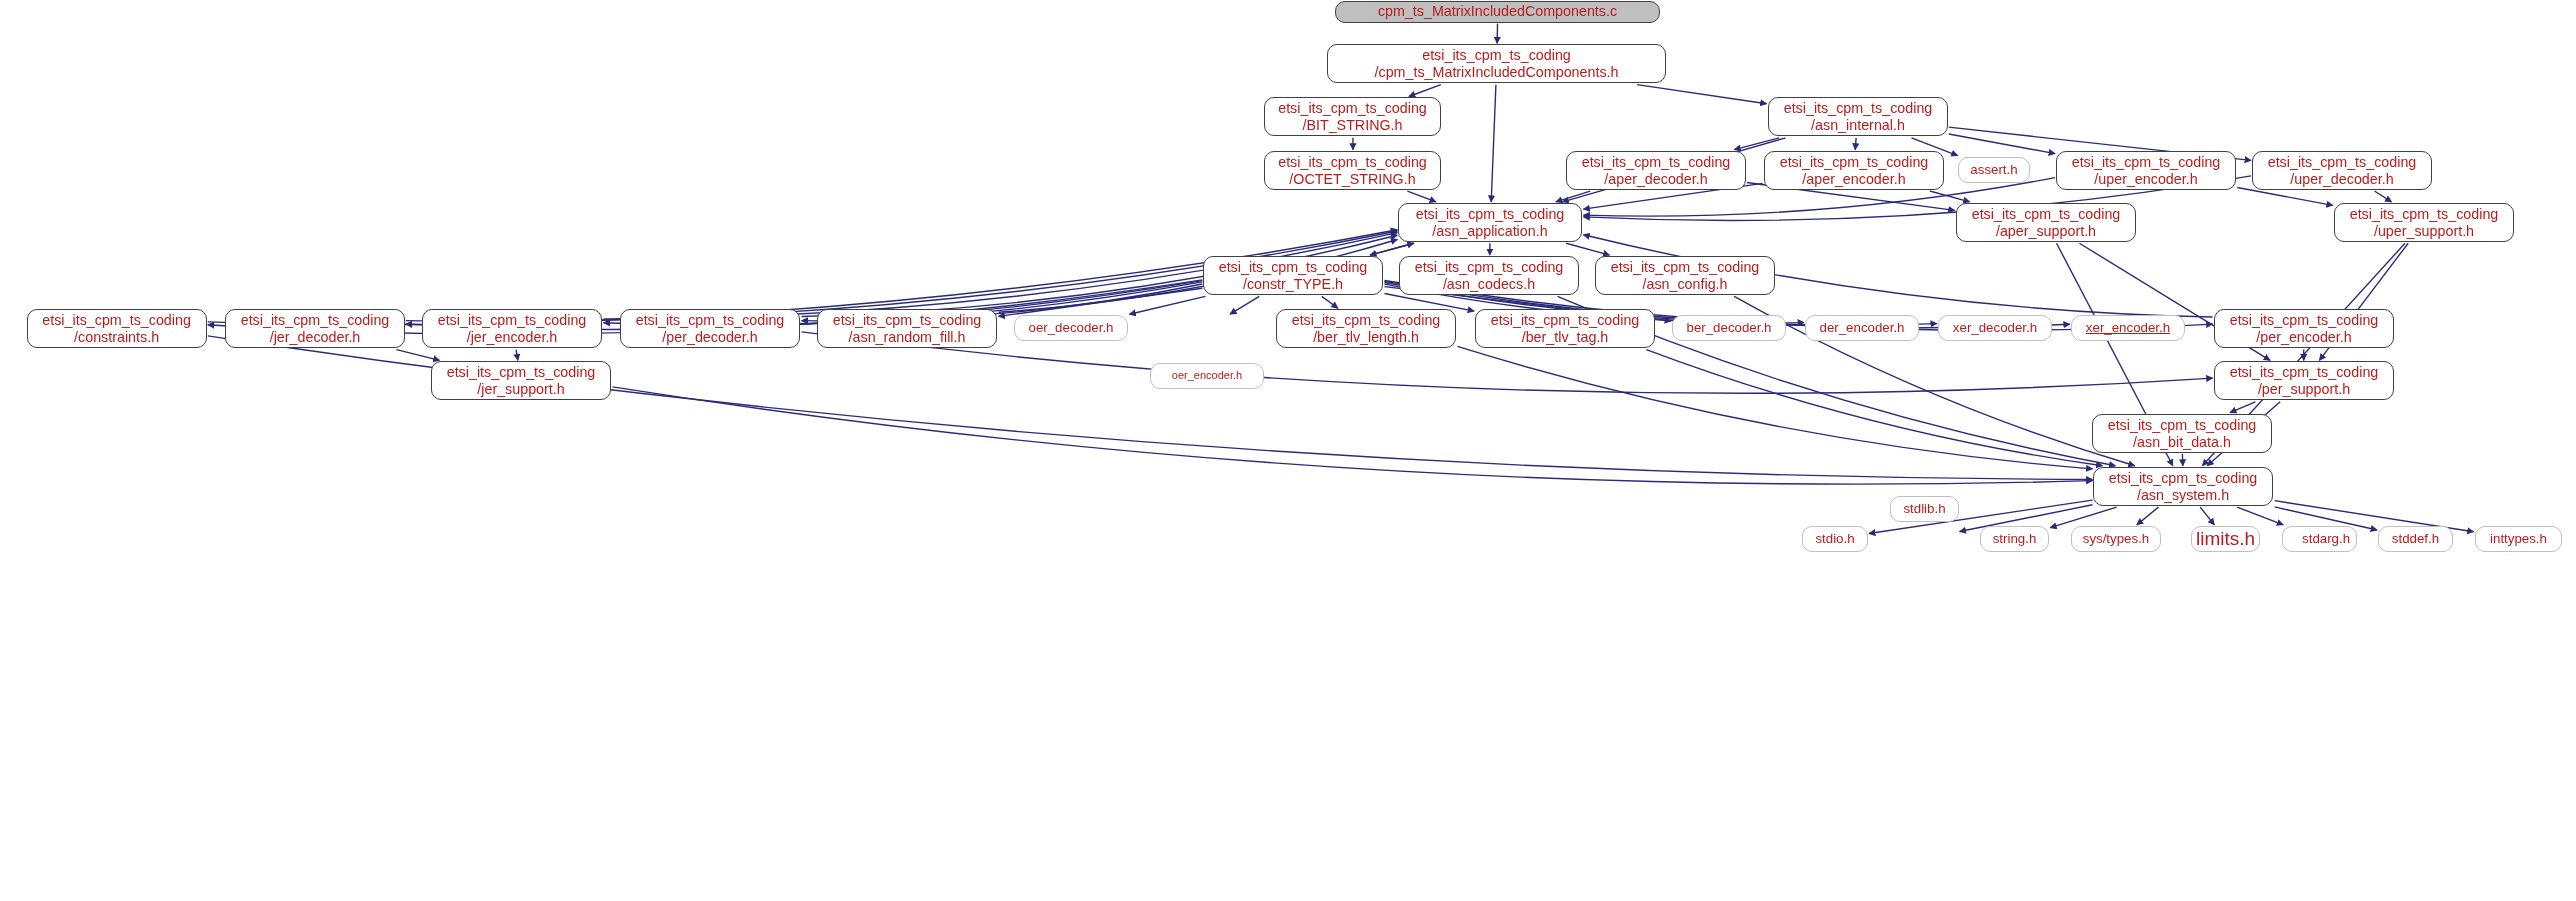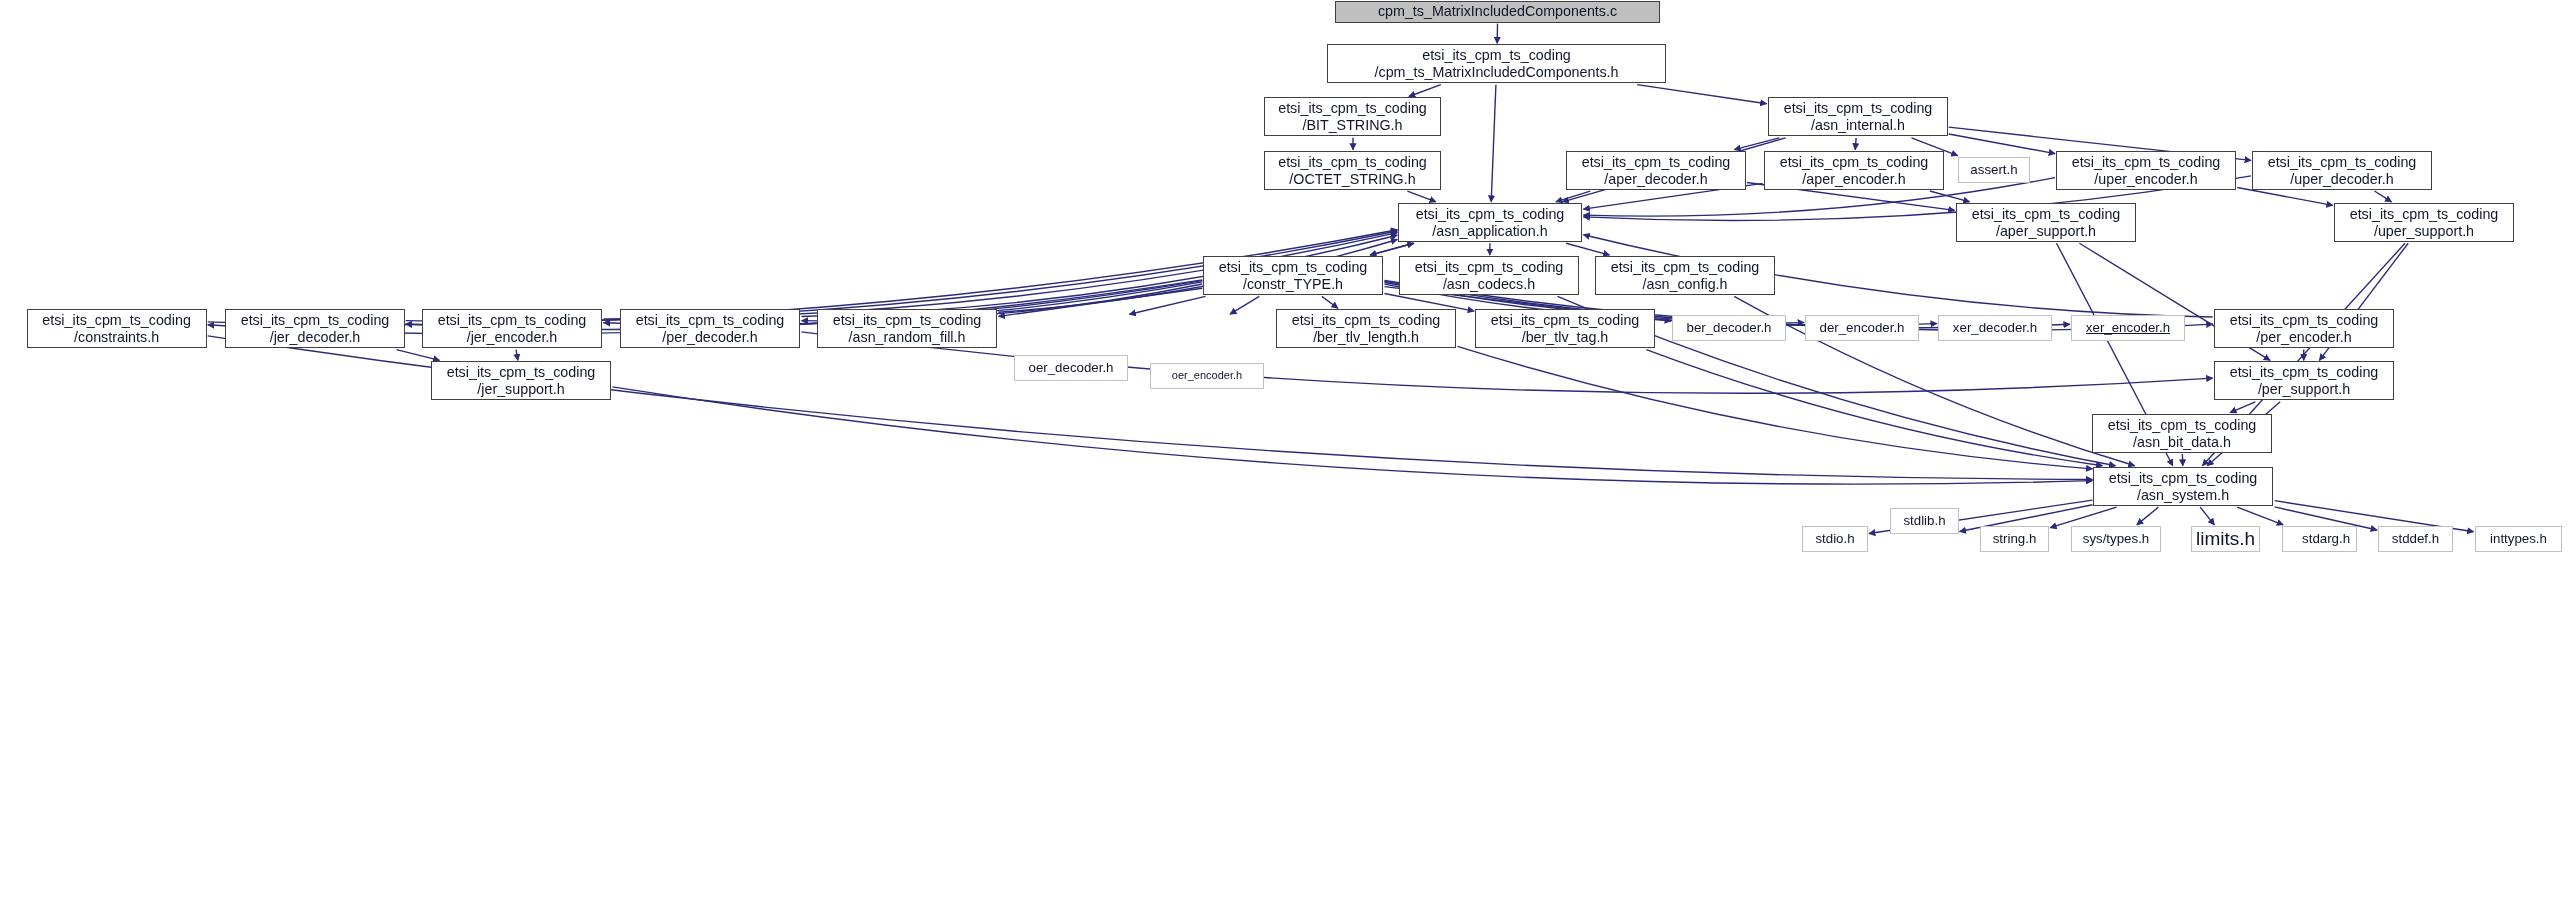--- a/index.html
+++ b/index.html
@@ -1,21 +1,21 @@
 <!DOCTYPE html>
 <html><head>
 <meta charset="utf-8">
 <style>
   html,body{margin:0;padding:0;background:#ffffff;}
   body{font-family:"Liberation Sans","DejaVu Sans",sans-serif;}
   #graph-root{position:relative;width:2576px;height:902px;background:#fff;overflow:hidden;}
   svg.edges{position:absolute;left:0;top:0;width:2576px;height:902px;pointer-events:none;}
   .node{position:absolute;box-sizing:border-box;display:flex;align-items:center;
         justify-content:center;text-align:center;line-height:1.18;
-        font-size:14.3px;color:#0f172a;background:#ffffff;white-space:pre;}
+        font-size:14.3px;color:#b91c1c;background:#ffffff;white-space:pre;border-radius:10px;}
   .node.local{border:1.6px solid #404040;}
   .node.ext{border:1.3px solid #c0c0c0;}
   .node.root{border:1.6px solid #404040;background:#bfbfbf;}
   .node-label{display:block;padding:0 5.9px;}
 </style>
 </head>
 <body>
 
 <div id="graph-root">
   <svg class="edges" viewBox="0 0 2616 916" xmlns="http://www.w3.org/2000/svg">
@@ -130,42 +130,42 @@
       <div class="node local" style="left: 26.6px; top: 309px; width: 180px; height: 39px;"><span class="node-label">etsi_its_cpm_ts_coding
 /constraints.h</span></div>
       <div class="node local" style="left: 225px; top: 309px; width: 180px; height: 39px;"><span class="node-label">etsi_its_cpm_ts_coding
 /jer_decoder.h</span></div>
       <div class="node local" style="left: 422px; top: 309px; width: 180px; height: 39px;"><span class="node-label">etsi_its_cpm_ts_coding
 /jer_encoder.h</span></div>
       <div class="node local" style="left: 620px; top: 309px; width: 180px; height: 39px;"><span class="node-label">etsi_its_cpm_ts_coding
 /per_decoder.h</span></div>
       <div class="node local" style="left: 817px; top: 309px; width: 180px; height: 39px;"><span class="node-label">etsi_its_cpm_ts_coding
 /asn_random_fill.h</span></div>
-      <div class="node ext" style="left: 1014px; top: 315px; width: 114px; height: 25.6px; font-size: 13.3px; margin-top: 40px;"><span class="node-label">oer_decoder.h</span></div>
+      <div class="node ext" style="left: 1014px; top: 315px; width: 114px; height: 25.6px; font-size: 13.3px;"><span class="node-label">oer_decoder.h</span></div>
       <div class="node ext" style="left: 1150px; top: 315px; width: 114px; height: 25.6px; font-size: 11px; margin-top: 48px;"><span class="node-label">oer_encoder.h</span></div>
       <div class="node local" style="left: 1276px; top: 309px; width: 180px; height: 39px;"><span class="node-label">etsi_its_cpm_ts_coding
 /ber_tlv_length.h</span></div>
       <div class="node local" style="left: 1475px; top: 309px; width: 180px; height: 39px;"><span class="node-label">etsi_its_cpm_ts_coding
 /ber_tlv_tag.h</span></div>
       <div class="node ext" style="left: 1672px; top: 315px; width: 114px; height: 25.6px; font-size: 13.3px;"><span class="node-label">ber_decoder.h</span></div>
       <div class="node ext" style="left: 1805px; top: 315px; width: 114px; height: 25.6px; font-size: 13.3px;"><span class="node-label">der_encoder.h</span></div>
       <div class="node ext" style="left: 1938px; top: 315px; width: 114px; height: 25.6px; font-size: 13.3px;"><span class="node-label">xer_decoder.h</span></div>
       <div class="node ext" style="left: 2071px; top: 315px; width: 114px; height: 25.6px; font-size: 13.3px; text-decoration: underline;"><span class="node-label">xer_encoder.h</span></div>
       <div class="node local" style="left: 2214px; top: 309px; width: 180px; height: 39px;"><span class="node-label">etsi_its_cpm_ts_coding
 /per_encoder.h</span></div>
       <div class="node local" style="left: 431px; top: 361px; width: 180px; height: 39px;"><span class="node-label">etsi_its_cpm_ts_coding
 /jer_support.h</span></div>
       <div class="node local" style="left: 2214px; top: 361px; width: 180px; height: 39px;"><span class="node-label">etsi_its_cpm_ts_coding
 /per_support.h</span></div>
       <div class="node local" style="left: 2092px; top: 414px; width: 180px; height: 39px;"><span class="node-label">etsi_its_cpm_ts_coding
 /asn_bit_data.h</span></div>
       <div class="node local" style="left: 2093px; top: 467px; width: 180px; height: 39px;"><span class="node-label">etsi_its_cpm_ts_coding
 /asn_system.h</span></div>
       <div class="node ext" style="left: 1802px; top: 526px; width: 66px; height: 25.6px; font-size: 13.3px;"><span class="node-label">stdio.h</span></div>
-      <div class="node ext" style="left: 1890px; top: 508px; width: 69px; height: 25.6px; font-size: 13.3px;"><span class="node-label">stdlib.h</span></div>
+      <div class="node ext" style="left: 1890px; top: 496px; width: 69px; height: 25.6px; font-size: 13.3px;"><span class="node-label">stdlib.h</span></div>
       <div class="node ext" style="left: 1980px; top: 526px; width: 69px; height: 25.6px; font-size: 13.3px;"><span class="node-label">string.h</span></div>
       <div class="node ext" style="left: 2071px; top: 526px; width: 90px; height: 25.6px; font-size: 13.3px;"><span class="node-label">sys/types.h</span></div>
       <div class="node ext" style="left: 2191px; top: 526px; width: 69px; height: 25.6px; font-size: 19px;"><span class="node-label">limits.h</span></div>
       <div class="node ext" style="left: 2282px; top: 526px; width: 75px; height: 25.6px; font-size: 13.3px; justify-content: flex-end;"><span class="node-label">stdarg.h</span></div>
       <div class="node ext" style="left: 2378px; top: 526px; width: 75px; height: 25.6px; font-size: 13.3px;"><span class="node-label">stddef.h</span></div>
       <div class="node ext" style="left: 2475px; top: 526px; width: 87px; height: 25.6px; font-size: 13.3px;"><span class="node-label">inttypes.h</span></div>
     </div>
 </div>
 
 

